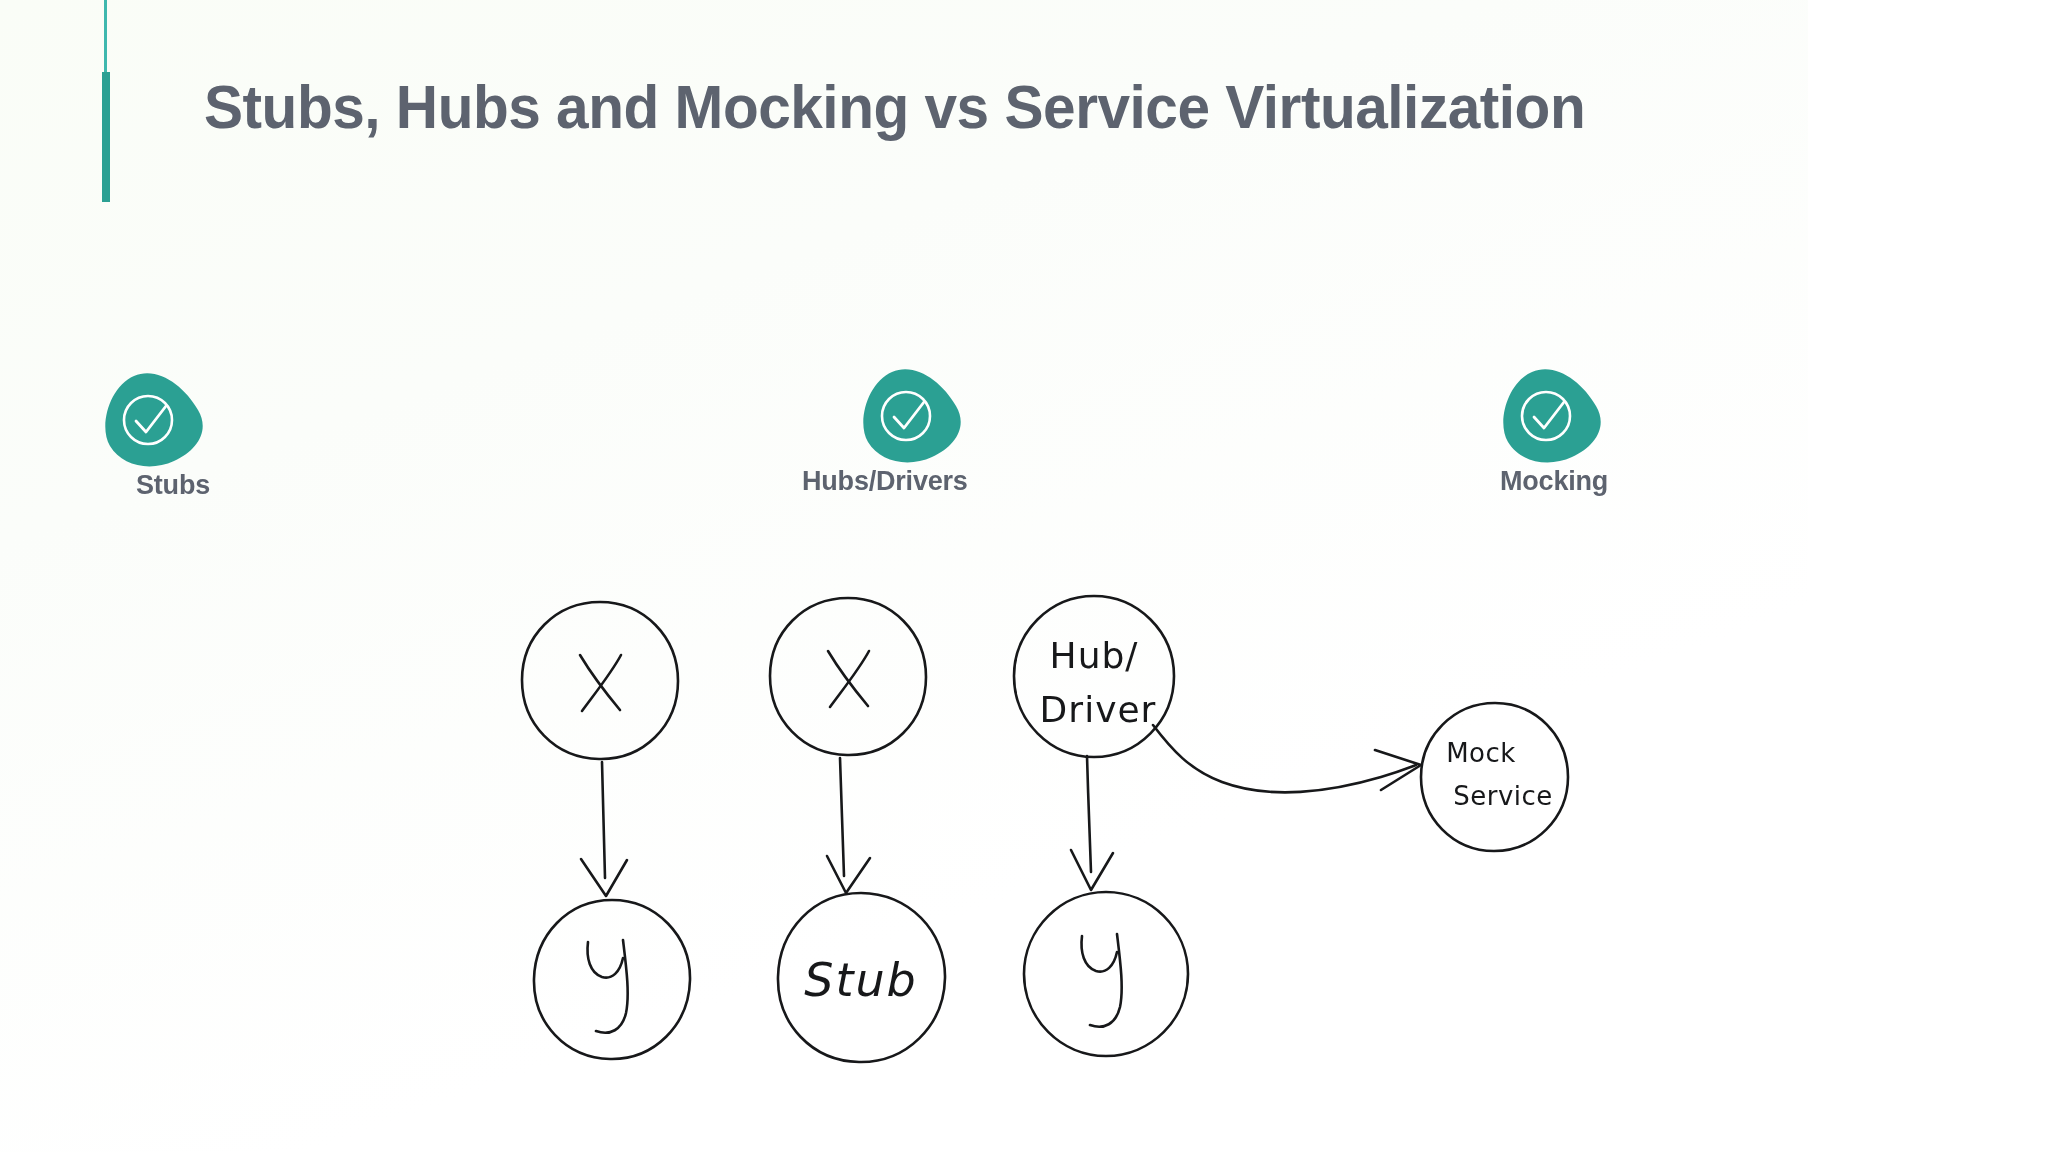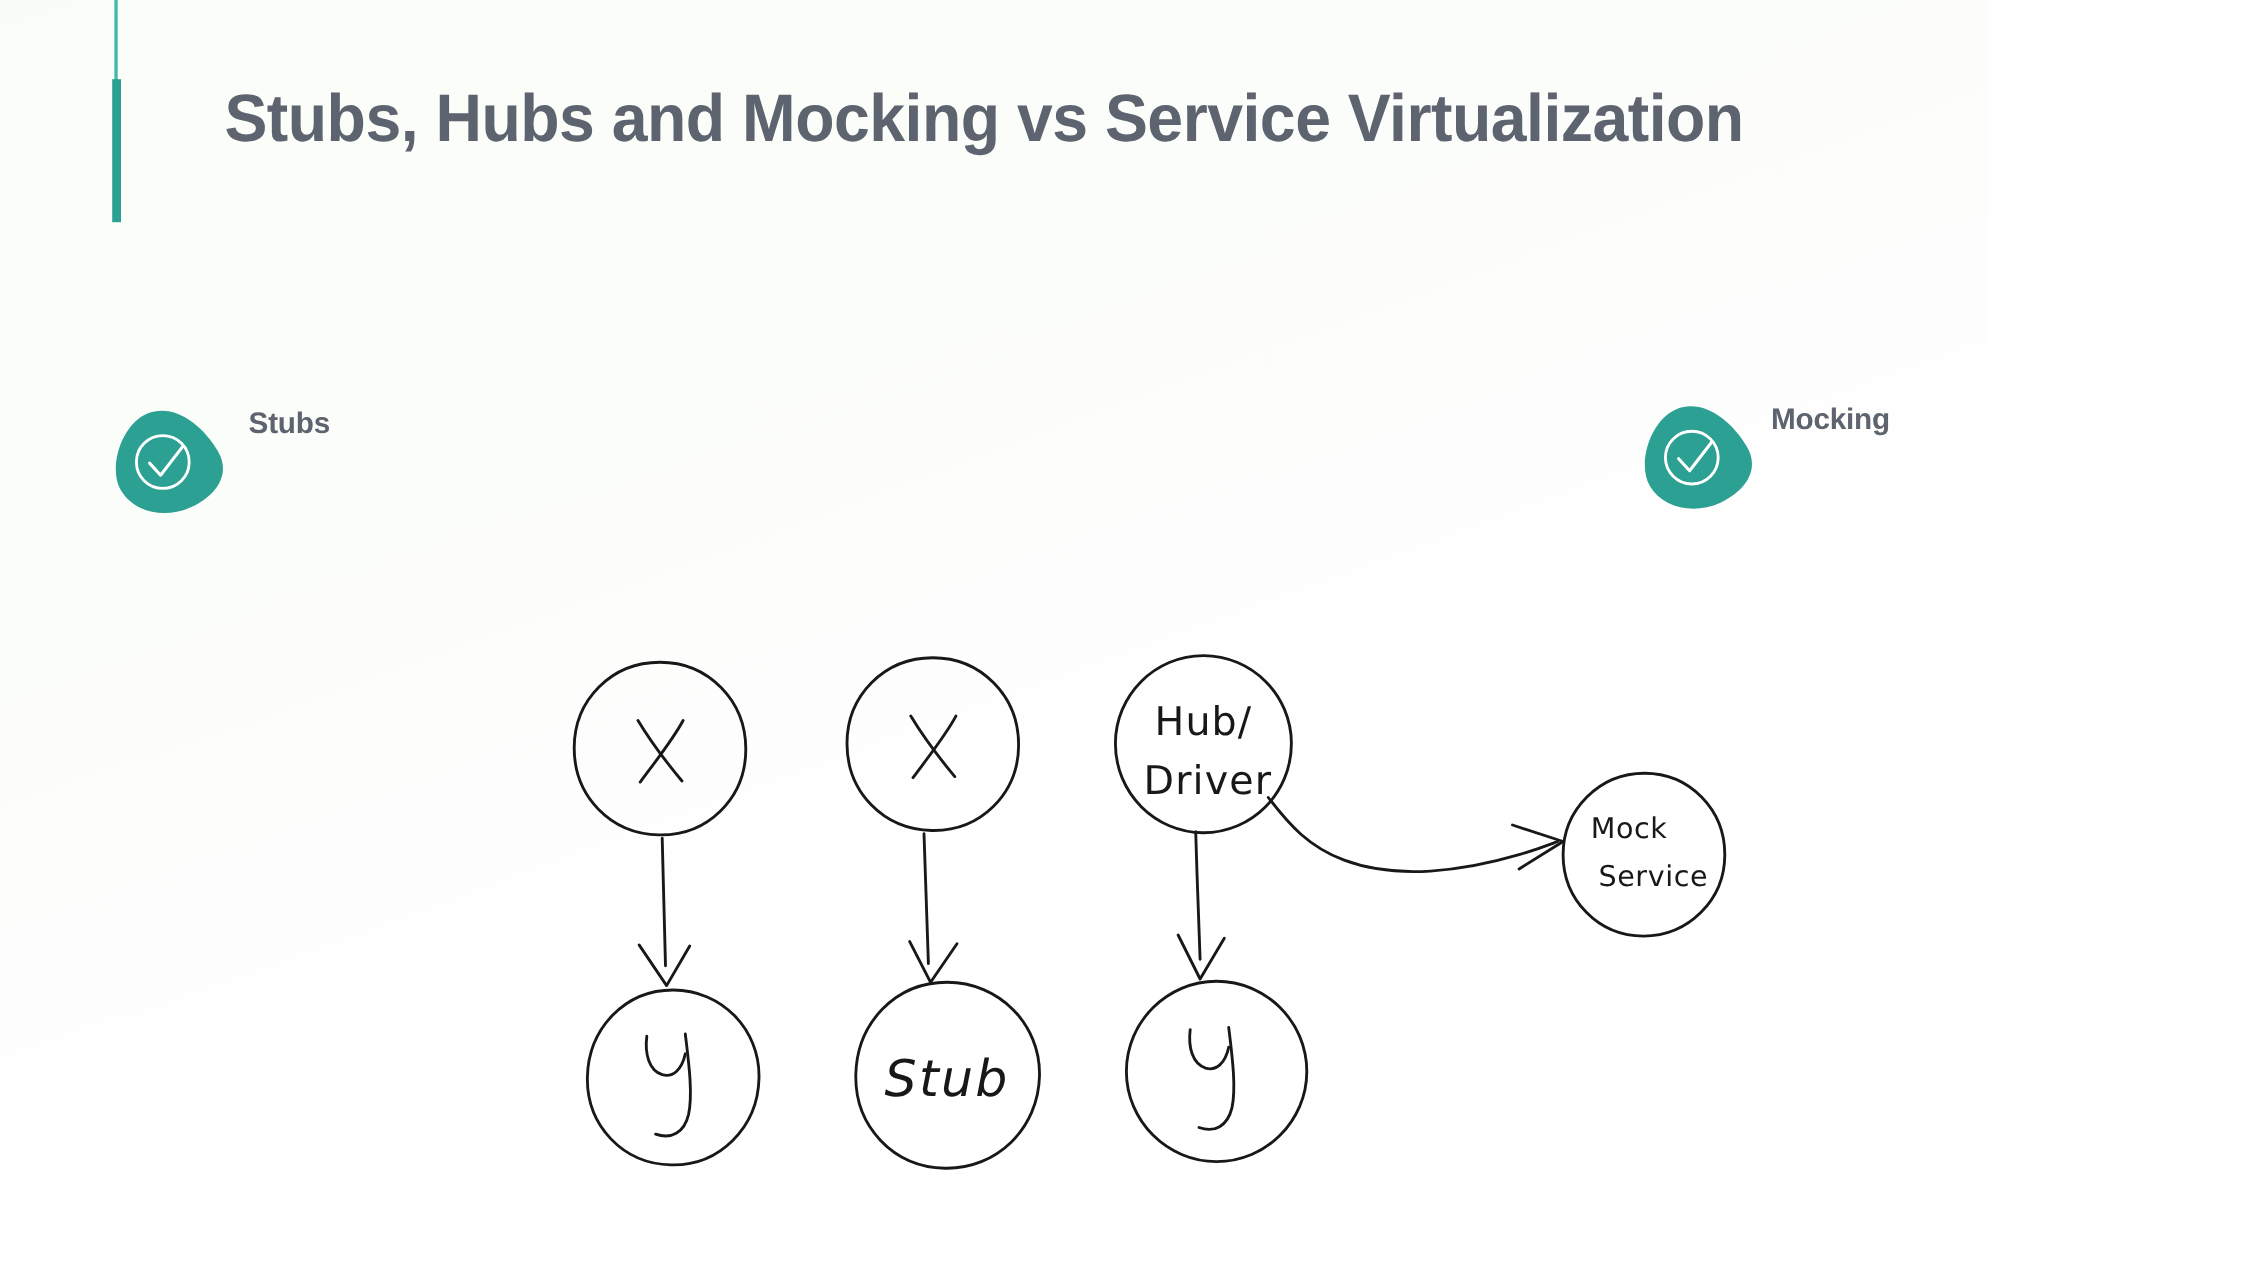--- a/index.html
+++ b/index.html
@@ -56,21 +56,22 @@
     transform: scaleX(0.96);
     transform-origin: left center;
   }
 
   
   .badge-row { position: absolute; left: 0; top: 0; width: 100%; height: 100%; }
 
   .badge-group {
     position: absolute;
     display: flex;
-    align-items: flex-start;
+    align-items: flex-end;
+    flex-direction: column;
   }
   .badge-group.g0 { left: 100px; top: 370px; }
   .badge-group.g1 { left: 790px; top: 366px; }
   .badge-group.g2 { left: 1490px; top: 366px; }
 
   .blob-wrap {
     position: relative;
     width: 110px;
     height: 100px;
     flex: 0 0 auto;
@@ -121,20 +122,30 @@
       <span class="blob-wrap">
         <svg viewBox="0 0 110 100" xmlns="http://www.w3.org/2000/svg" aria-hidden="true">
           <path d="M34 6 C58 -4 84 16 98 40 C110 60 98 80 74 91 C50 102 22 96 10 76 C-2 56 10 16 34 6 Z" fill="#2ba093"></path>
           <circle cx="48" cy="50" r="24" fill="none" stroke="#ffffff" stroke-width="2.6"></circle>
           <path d="M36 51 L46 62 L66 36" fill="none" stroke="#ffffff" stroke-width="2.8" stroke-linecap="round" stroke-linejoin="round"></path>
         </svg>
       </span>
       <span class="badge-label">Stubs</span>
     </div>
 
+    <div class="badge-group g1">
+      <span class="blob-wrap">
+        <svg viewBox="0 0 110 100" xmlns="http://www.w3.org/2000/svg" aria-hidden="true">
+          <path d="M34 6 C58 -4 84 16 98 40 C110 60 98 80 74 91 C50 102 22 96 10 76 C-2 56 10 16 34 6 Z" fill="#2ba093"></path>
+          <circle cx="48" cy="50" r="24" fill="none" stroke="#ffffff" stroke-width="2.6"></circle>
+          <path d="M36 51 L46 62 L66 36" fill="none" stroke="#ffffff" stroke-width="2.8" stroke-linecap="round" stroke-linejoin="round"></path>
+        </svg>
+      </span>
+      <span class="badge-label">Hubs/Drivers</span>
+    </div>
 
     <div class="badge-group g2">
       <span class="blob-wrap">
         <svg viewBox="0 0 110 100" xmlns="http://www.w3.org/2000/svg" aria-hidden="true">
           <path d="M34 6 C58 -4 84 16 98 40 C110 60 98 80 74 91 C50 102 22 96 10 76 C-2 56 10 16 34 6 Z" fill="#2ba093"></path>
           <circle cx="48" cy="50" r="24" fill="none" stroke="#ffffff" stroke-width="2.6"></circle>
           <path d="M36 51 L46 62 L66 36" fill="none" stroke="#ffffff" stroke-width="2.8" stroke-linecap="round" stroke-linejoin="round"></path>
         </svg>
       </span>
       <span class="badge-label">Mocking</span>

